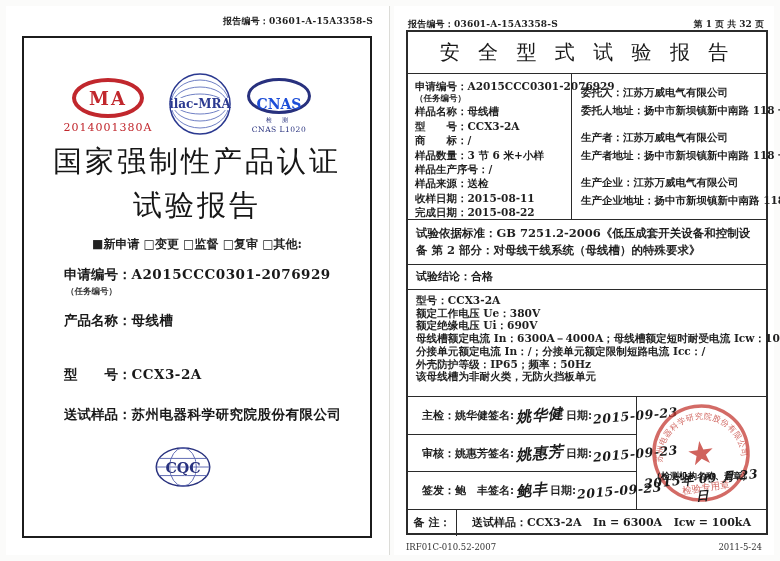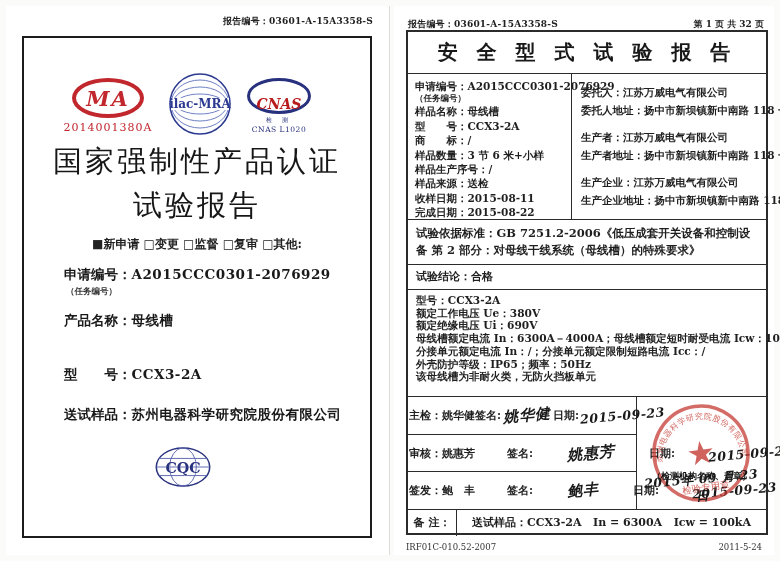--- a/index.html
+++ b/index.html
@@ -11,66 +11,66 @@
   .page-right { left:394px; width:380px; }
 
   
   .rpt-no { position:absolute; font-size:9px; font-weight:bold; letter-spacing:.2px; color:#222; white-space:nowrap; }
   .cover-rptno { top:9px; right:16px; }
   .cover-border { position:absolute; left:16px; top:30px; width:350px; height:502px; border:2px solid #1c1c1c; background:#fff; }
 
   .cma-box { position:absolute; left:32px; top:40px; width:104px; text-align:center; }
   .cma-oval { width:72px; height:40px; margin:0 auto; border:4px solid #c1272d; border-radius:50%;
               display:flex; align-items:center; justify-content:center; }
-  .cma-oval span { color:#c1272d; font-weight:bold; font-size:21px; letter-spacing:2px;font-style:italic; }
+  .cma-oval span { color:#c1272d; font-weight:bold; font-size:18px; letter-spacing:2px; }
   .cma-num { margin-top:3px; color:#c1272d; font-size:11px; letter-spacing:1px; }
 
   .ilac-box { position:absolute; left:144px; top:34px; width:64px; height:64px; }
   .cnas-box { position:absolute; left:212px; top:40px; width:86px; text-align:center; }
   .cnas-oval { width:64px; height:36px; margin:0 auto; border:3px solid #28317e; border-radius:50%;
                display:flex; align-items:center; justify-content:center; }
-  .cnas-oval span { color:#b91c1c; font-weight:bold; font-style:italic; font-size:14px;margin-top:16px; }
+  .cnas-oval span { color:#1d4ed8; font-weight:bold; font-size:14px;margin-top:16px; }
   .cnas-sub  { margin-top:2px; color:#28317e; font-size:6px; letter-spacing:4px; }
   .cnas-code { color:#28317e; font-size:7.5px; letter-spacing:.5px; }
 
   .cover-title { position:absolute; width:100%; text-align:center; font-weight:normal; font-size:29px; letter-spacing:3px; color:#161616; }
   .cover-title-1 { top:104px; }
   .cover-title-2 { top:148px; }
   .apply-types { position:absolute; top:198px; width:100%; text-align:center; font-size:12px; font-weight:600; color:#222; }
 
   .cover-field { position:absolute; left:40px; font-size:13.5px; font-weight:600; color:#191919; white-space:pre; }
   .cover-field .val { letter-spacing:.5px; }
   .cover-note { position:absolute; left:42px; font-size:8.5px; font-weight:600; color:#333; }
   .cqc-box { position:absolute; left:130px; top:408px; }
 
   
   .page-rptno { top:12px; left:14px; }
   .page-info  { position:absolute; top:12px; right:10px; font-size:9px; font-weight:bold; white-space:nowrap; }
 
   .tbl { position:absolute; left:12px; top:24px; width:362px; height:505px; border:2px solid #2b2b2b; background:#fff; }
   .row { position:absolute; left:0; width:100%; }
   .r-title { top:0; height:42px; border-bottom:1.5px solid #2b2b2b; display:flex; align-items:center; justify-content:center;
-             font-size:20px; font-weight:bold; letter-spacing:6px; color:#181818; }
+             font-size:20px; font-weight:normal; letter-spacing:6px; color:#181818; }
   .r-info { top:42px; height:146px; border-bottom:1.5px solid #2b2b2b; display:flex; }
   .info-l { width:164px; border-right:1.5px solid #2b2b2b; padding:5px 6px 0 7px; }
   .info-l .ln { font-size:10.5px; line-height:14.4px; font-weight:600; white-space:nowrap; }
   .info-l .ln.small { font-size:8.5px; line-height:11px; }
   .info-r { flex:1; padding:10px 4px 0 9px; }
   .info-r .grp { margin-bottom:10px; }
   .info-r .ln { font-size:10.5px; line-height:17.5px; font-weight:600; white-space:nowrap; }
 
   .r-standard { top:188px; height:45px; border-bottom:1.5px solid #2b2b2b; padding:5px 8px; font-size:11.5px; line-height:17px; font-weight:600; }
   .r-conclusion { top:233px; height:25px; border-bottom:1.5px solid #2b2b2b; padding:4px 8px; font-size:11px; font-weight:600; }
   .r-coverage { top:258px; height:107px; border-bottom:1.5px solid #2b2b2b; padding:4px 8px 0 8px; }
   .r-coverage .ln { font-size:10.6px; line-height:12.7px; font-weight:600; white-space:nowrap; }
 
   .r-sign { top:365px; height:113px; border-bottom:1.5px solid #2b2b2b; display:flex; }
   .sign-l { width:229px; border-right:1.5px solid #2b2b2b; display:flex; flex-direction:column; }
-  .sign-row { flex:1; display:flex; align-items:center; padding-left:1px; font-size:11px; font-weight:600; white-space:nowrap; }
-  .sign-row + .sign-row { border-top:1.5px solid #2b2b2b;gap:32px; }
+  .sign-row { flex:1; display:flex; align-items:center; padding-left:14px; font-size:11px; font-weight:600; white-space:nowrap; }
+  .sign-row + .sign-row { border-top:1.5px solid #2b2b2b; }
   .sign-role { width:82px; }
   .hand { display:inline-block; font-style:italic; font-weight:600; transform:rotate(-5deg); color:#1a1a1a; }
   .hand-name { font-size:15px; letter-spacing:1px; margin:0 2px; }
   .hand-date { font-size:12.5px; letter-spacing:.5px; margin-left:1px; }
   .sign-r { flex:1; position:relative; }
   .seal-svg { position:absolute; left:12px; top:4px; transform:rotate(-8deg); opacity:.88; }
   .seal-caption { position:absolute; left:0; right:0; bottom:26px; text-align:center; font-size:9px; font-weight:600; color:#111; z-index:2; }
   .seal-date { position:absolute; left:0; right:0; bottom:4px; text-align:center; z-index:2; }
 
   .r-remark { top:478px; height:25.5px; display:flex; }

